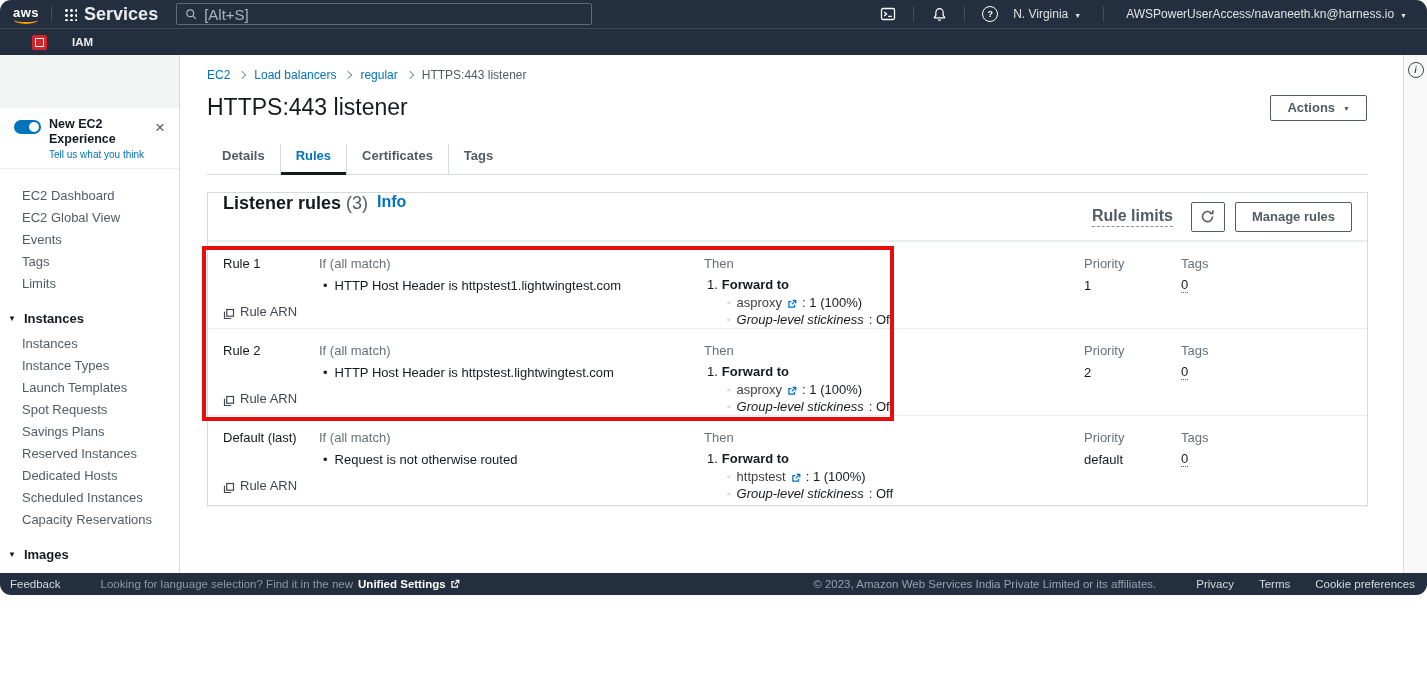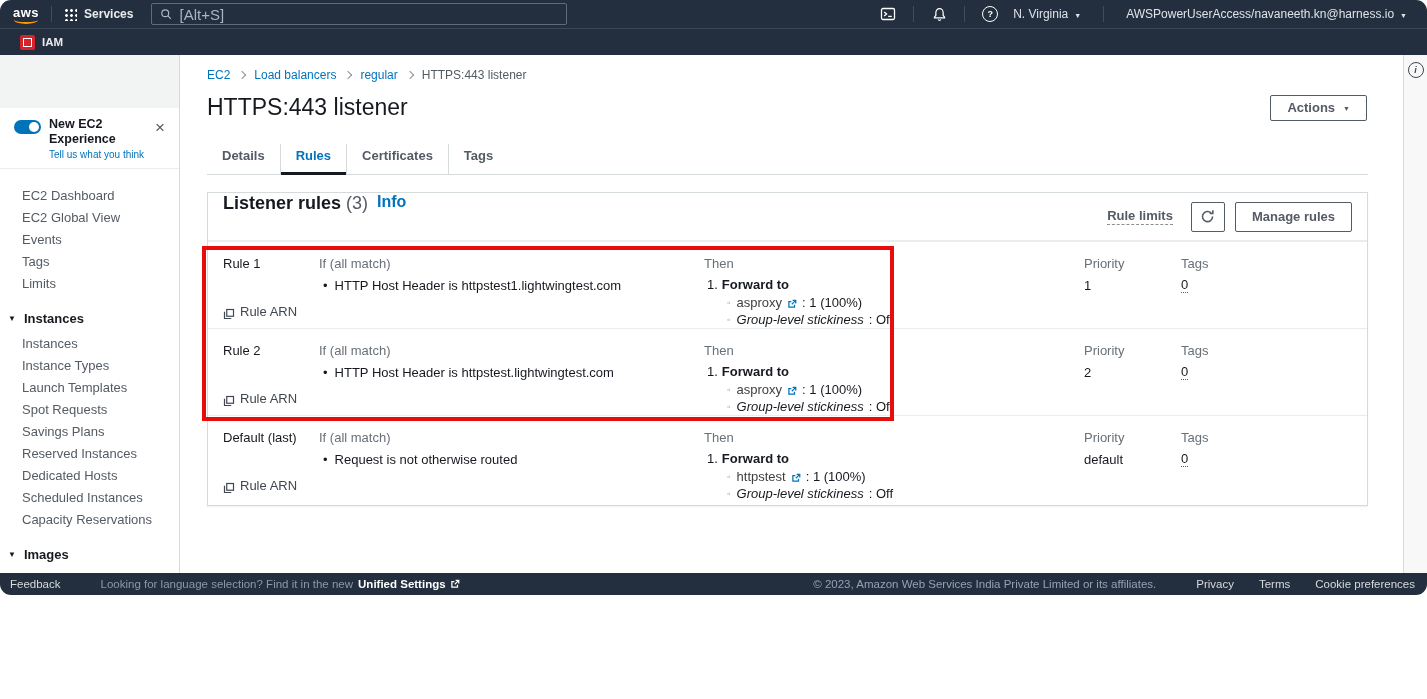--- a/index.html
+++ b/index.html
@@ -4,35 +4,35 @@
 <style>
   html,body{margin:0;padding:0;background:#fff;}
   body{font-family:"Liberation Sans","DejaVu Sans",sans-serif;-webkit-font-smoothing:antialiased;}
   .screen{position:relative;width:1427px;height:595px;overflow:hidden;background:#fff;border-radius:11px;}
 
   
   .topbar{position:absolute;top:0;left:0;width:100%;height:28px;background:#232f3e;display:flex;align-items:center;color:#fff;z-index:30;}
   .aws-logo{margin-left:13px;font-weight:bold;font-size:13px;color:#fff;position:relative;padding-bottom:4px;letter-spacing:.5px;}
   .aws-logo::after{content:"";position:absolute;left:1px;right:1px;bottom:0;height:6px;border-bottom:2px solid #ff9900;border-radius:50%;}
   .tb-divider{width:1px;height:16px;background:#414d5c;margin:0 12px;}
-  .services{display:flex;align-items:center;gap:7px;font-size:12px;font-weight:bold;color:#e9ebed;cursor:pointer;}
+  .services{display:flex;align-items:center;gap:7px;font-size:18px;font-weight:bold;color:#e9ebed;cursor:pointer;}
   .grid-icon{width:13px;height:13px;background-image:radial-gradient(circle,#fff 1.3px,transparent 1.5px);background-size:5px 5px;background-position:0 0;}
   .searchbox{margin-left:18px;width:398px;height:20px;border:1px solid #5f6b7a;border-radius:2px;background:#232f3e;display:flex;align-items:center;padding:0 8px;gap:7px;}
   .searchbox input{flex:1;background:transparent;border:none;outline:none;color:#d1d5db;font-size:12px;font-style:italic;font-family:inherit;}
   .searchbox input::placeholder{color:#aab4c2;font-style:italic;}
   .shortcut{font-size:15px;color:#aab4c2;}
   .tb-right{margin-left:auto;display:flex;align-items:center;margin-right:10px;}
   .tb-iconbtn{display:flex;align-items:center;justify-content:center;width:26px;height:22px;cursor:pointer;}
   .help-circle{width:14px;height:14px;border:1.4px solid #fff;border-radius:50%;font-size:9px;font-weight:bold;display:flex;align-items:center;justify-content:center;color:#fff;}
   .tb-menu{display:flex;align-items:center;gap:6px;font-size:12px;color:#dfe3e8;cursor:pointer;padding:0 10px;}
   .caret{font-size:7px;color:#dfe3e8;transform:translateY(1px);}
 
   
   .favbar{position:absolute;top:28px;left:0;width:100%;height:26px;background:#232f3e;border-top:1px solid #3b4757;display:flex;align-items:center;color:#fff;z-index:29;}
-  .fav-item{display:flex;align-items:center;gap:7px;margin-left:20px;font-size:11.5px;font-weight:bold;color:#e9ebed;cursor:pointer;}
+  .fav-item{display:flex;align-items:center;gap:25px;margin-left:32px;font-size:11.5px;font-weight:bold;color:#e9ebed;cursor:pointer;}
   .iam-icon{width:15px;height:15px;border-radius:2px;background:#d6242d;display:flex;align-items:center;justify-content:center;}
   .iam-icon span{display:block;width:7px;height:7px;border:1.4px solid #fff;}
 
   
   .sidebar{position:absolute;top:54px;left:0;width:179px;bottom:22px;background:#fff;border-right:1px solid #d5dbdb;overflow:hidden;z-index:10;}
   .side-gray{height:54px;background:#f2f3f3;}
   .toggle-box{background:#fff;padding:9px 10px 8px 14px;display:flex;align-items:flex-start;border-bottom:1px solid #eaeded;}
   .toggle-pill{width:27px;height:14px;background:#0073bb;border-radius:8px;position:relative;flex:none;margin-top:3px;cursor:pointer;}
   .toggle-pill::after{content:"";position:absolute;right:2px;top:2px;width:10px;height:10px;border-radius:50%;background:#fff;}
   .toggle-text{margin-left:8px;}
@@ -63,21 +63,21 @@
   .tab:first-child{border-left:none;}
   .tab.active{color:#0073bb;}
   .tab.active::after{content:"";position:absolute;left:0;right:0;bottom:-1px;height:3px;background:#16191f;}
 
   .card{margin:17px 36px 0 27px;border:1px solid #d5dbdb;background:#fff;box-shadow:0 1px 1px rgba(0,0,0,.05);}
   .card-head{display:flex;height:47px;padding:0 15px;border-bottom:1px solid #eaeded;}
   .panel-title{font-size:18px;font-weight:bold;color:#16191f;}
   .panel-count{font-size:18px;font-weight:400;color:#545b64;margin-left:5px;}
   .info-link{font-size:16px;font-weight:bold;color:#0073bb;margin-left:9px;cursor:pointer;}
   .head-right{margin-left:auto;display:flex;align-items:center;gap:10px;}
-  .rule-limits{font-size:13px;font-weight:bold;color:#545b64;border-bottom:1px dashed #879196;padding-bottom:1px;cursor:pointer;margin-right:8px;}
+  .rule-limits{font-size:16px;font-weight:bold;color:#545b64;border-bottom:1px dashed #879196;padding-bottom:1px;cursor:pointer;margin-right:8px;}
   .icon-btn{width:34px;height:30px;display:inline-flex;align-items:center;justify-content:center;border:1px solid #545b64;border-radius:2px;background:#fff;color:#545b64;cursor:pointer;}
   .btn.manage{height:30px;}
 
   .rule-row{display:flex;border-top:1px solid #eaeded;min-height:83px;padding-top:13px;box-sizing:border-box;font-size:13px;color:#16191f;}
   .rule-row:first-child{border-top:none;}
   .rule-row.last{min-height:90px;}
   .col-name{width:96px;padding-left:15px;flex:none;}
   .col-if{width:385px;flex:none;}
   .col-then{width:380px;flex:none;}
   .col-pri{width:97px;flex:none;}

